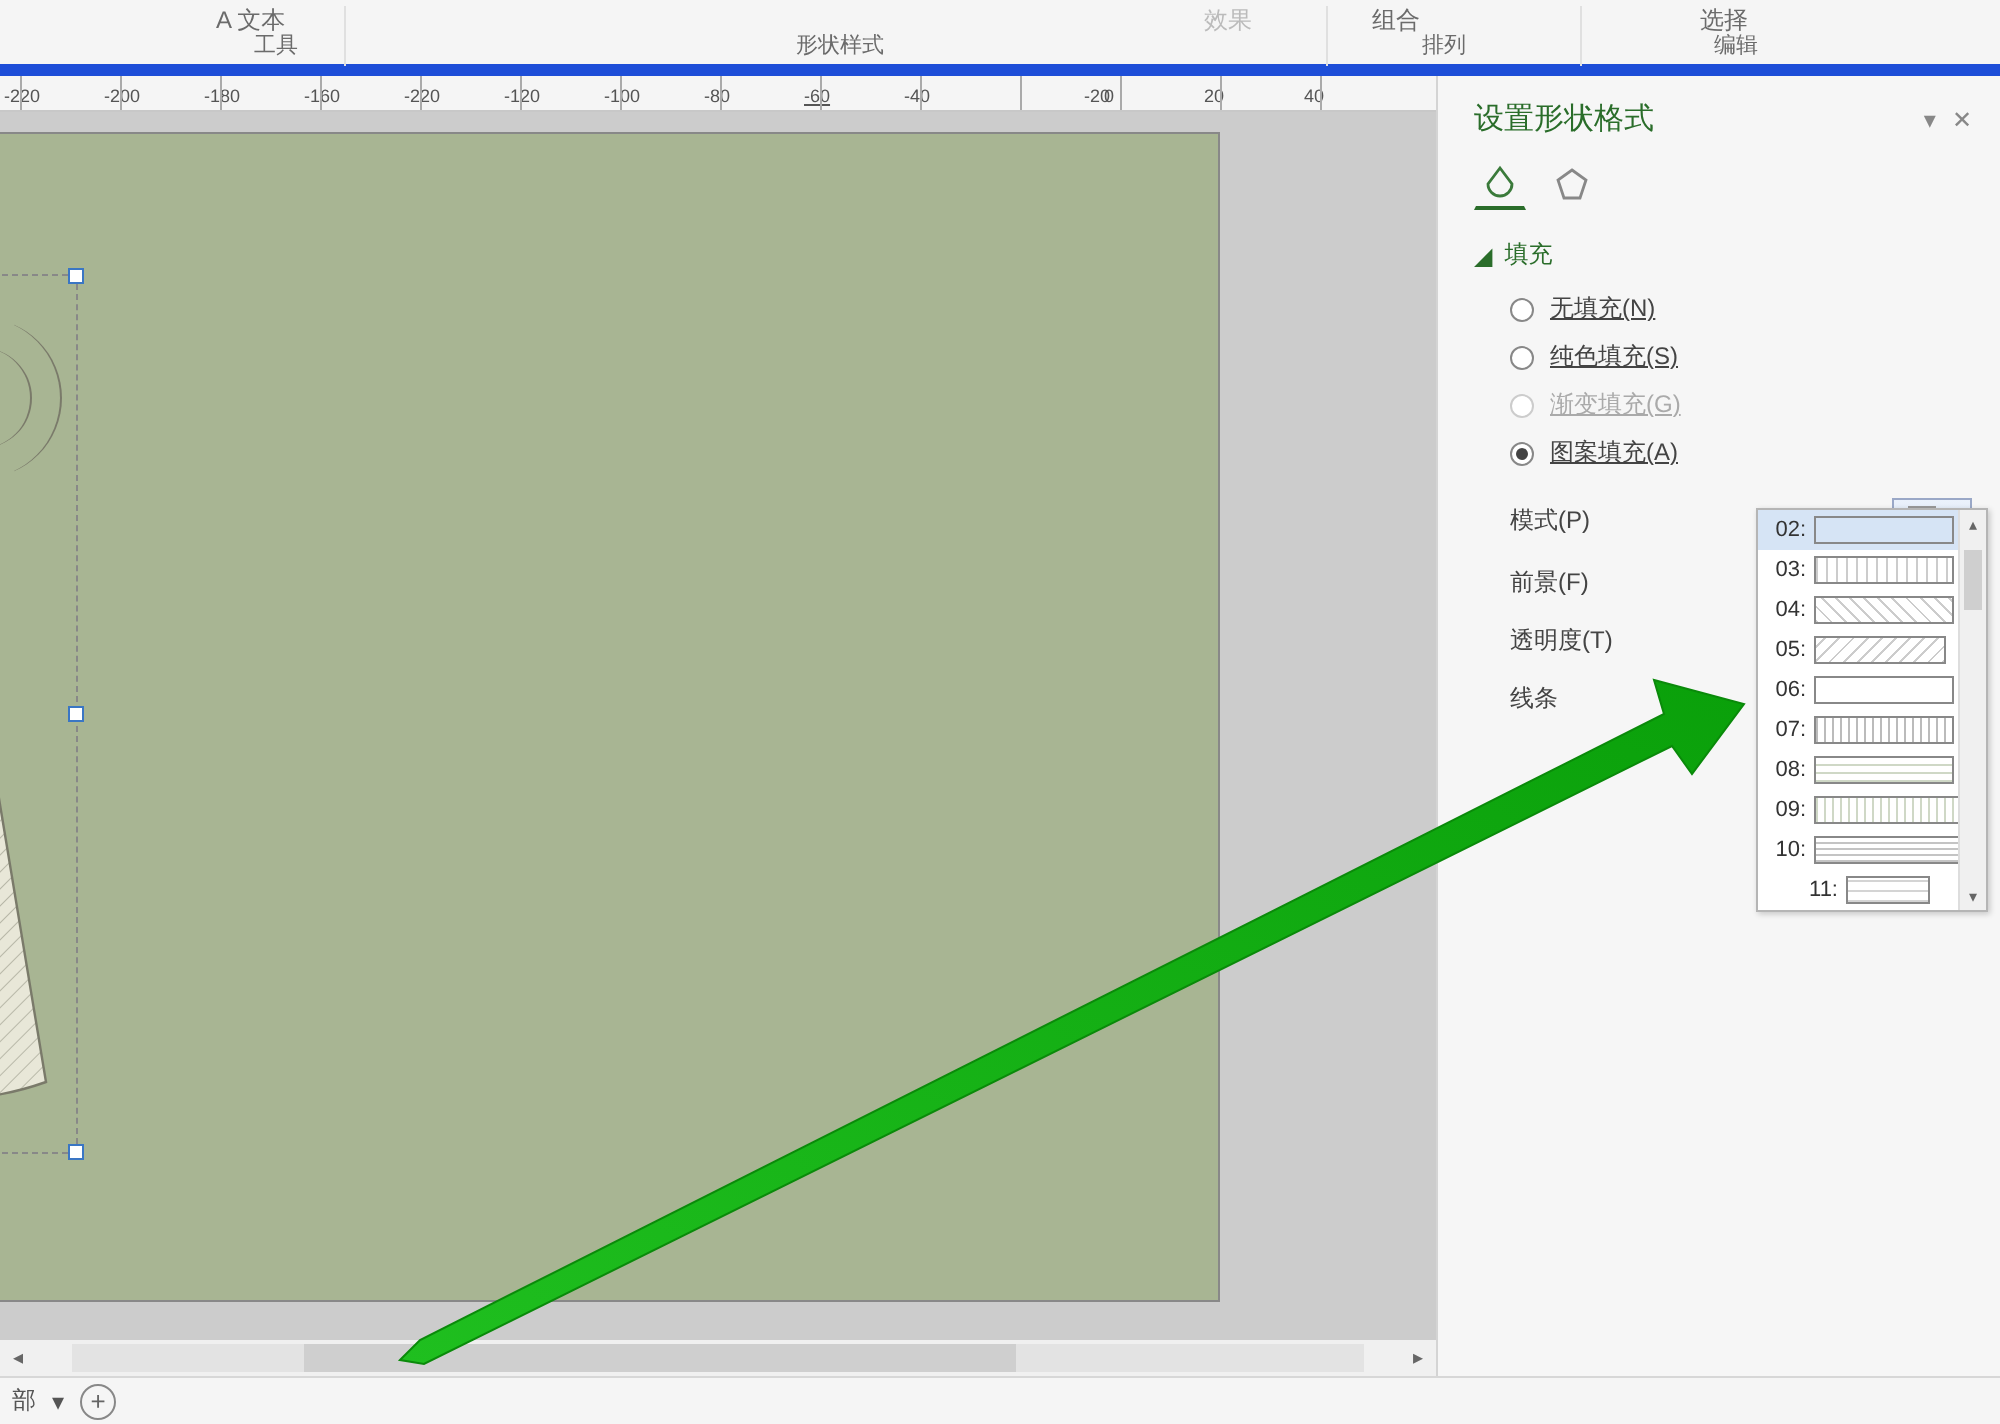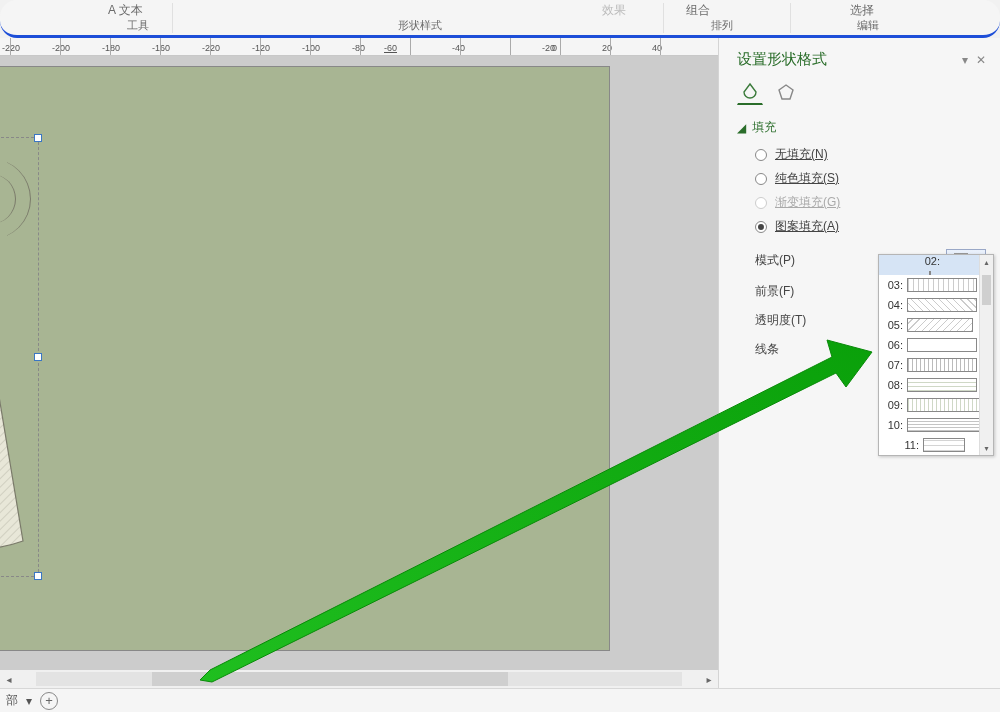--- a/index.html
+++ b/index.html
@@ -1,19 +1,19 @@
 <!DOCTYPE html>
 <html><head>
 <meta charset="utf-8">
 <style>
 * { box-sizing: border-box; margin: 0; padding: 0; font-family: "Microsoft YaHei", sans-serif; }
 body { width: 1000px; height: 712px; background: #f1f1f1; overflow: hidden; position: relative; }
 
 
-.ribbon { height: 38px; background: #f5f5f5; border-bottom: 3px solid #1d4ed8; display: flex; align-items: flex-start; position: relative; border-radius: 17px; }
+.ribbon { height: 38px; background: #f5f5f5; border-bottom: 6px solid #1d4ed8; display: flex; align-items: flex-start; position: relative; }
 .ribbon-group { position: absolute; bottom: 2px; color: #6b6b6b; font-size: 11px; text-align: center; }
 .ribbon-top-text { position: absolute; color: #6b6b6b; font-size: 12px; }
 .ribbon-sep { position: absolute; height: 30px; border-left: 1px solid #e0e0e0; top: 3px; }
 
 
 .work { position: absolute; top: 38px; left: 0; right: 282px; bottom: 24px; background: #e8e8e8; }
 .ruler-h { height: 18px; background: #f5f5f5; border-bottom: 1px solid #c8c8c8; position: relative; overflow: hidden; font-size: 9px; color: #444; }
 .ruler-h .tick { position: absolute; top: 0; border-left: 1px solid #aaa; height: 6px; }
 .ruler-h .tick.major { height: 18px; }
 .ruler-h .tick-label { position: absolute; top: 5px; font-size: 9px; color: #555; }
@@ -48,21 +48,21 @@
 .radio-item.disabled .radio-dot { border-color: #ccc; }
 
 .field-row { display: flex; align-items: center; justify-content: space-between; margin-left: 18px; margin-bottom: 12px; font-size: 12px; color: #444; }
 .pattern-btn { width: 40px; height: 22px; border: 1px solid #9aa8c7; background: linear-gradient(#eaf1fb,#dce7f7); display: flex; align-items: center; justify-content: center; gap: 2px; }
 .pattern-swatch { width: 14px; height: 14px; background-image: repeating-linear-gradient(0deg,#c0c0c0 0,#c0c0c0 1px,transparent 1px,transparent 3px), repeating-linear-gradient(90deg,#c0c0c0 0,#c0c0c0 1px,transparent 1px,transparent 3px); border: 1px solid #999; }
 .dd-arrow { font-size: 8px; color: #555; }
 
 
 .pattern-list { position: absolute; right: 6px; top: 254px; width: 116px; background: #fff; border: 1px solid #b5b5b5; box-shadow: 1px 1px 3px rgba(0,0,0,0.2); z-index: 10; }
 .pattern-row { display: flex; align-items: center; height: 20px; font-size: 11px; color: #333; padding: 0 4px; gap: 4px; }
-.pattern-row:hover, .pattern-row.highlight { background: #d6e4f5; flex-direction: column; }
+.pattern-row:hover, .pattern-row.highlight { background: #d6e4f5; }
 .p-lbl { width: 20px; text-align: right; }
 .p-sw { flex:1; height: 14px; border: 1px solid #888; background: #fff; }
 .list-scroll { position: absolute; right: 0; top: 0; bottom: 0; width: 14px; background: #f0f0f0; border-left: 1px solid #ddd; }
 .list-scroll .ar { height: 14px; display:flex; align-items:center; justify-content:center; font-size:8px; color:#666; }
 .list-scroll .th { position:absolute; left:2px; right:2px; top:20px; height:30px; background:#cfcfcf; }
 
 
 .arrow-svg { position: absolute; top: 0; left: 0; pointer-events: none; z-index: 20; }
 
 
@@ -97,21 +97,21 @@
       <span class="tick-label" style="left: 152px;">-160</span>
       <span class="tick major" style="left: 160px;"></span>
       <span class="tick-label" style="left: 202px;">-220</span>
       <span class="tick major" style="left: 210px;"></span>
       <span class="tick-label" style="left: 252px;">-120</span>
       <span class="tick major" style="left: 260px;"></span>
       <span class="tick-label" style="left: 302px;">-100</span>
       <span class="tick major" style="left: 310px;"></span>
       <span class="tick-label" style="left: 352px;">-80</span>
       <span class="tick major" style="left: 360px;"></span>
-      <span class="tick-label" style="left: 384px; text-decoration: underline;">-60</span>
+      <span class="tick-label" style="left: 402px; text-decoration: underline;">-60</span>
       <span class="tick major" style="left: 410px;"></span>
       <span class="tick-label" style="left: 452px;">-40</span>
       <span class="tick major" style="left: 460px;"></span>
       <span class="tick-label" style="left: 502px; margin-left: 40px;">-20</span>
       <span class="tick major" style="left: 510px;"></span>
       <span class="tick-label" style="left: 552px;">0</span>
       <span class="tick major" style="left: 560px;"></span>
       <span class="tick-label" style="left: 602px;">20</span>
       <span class="tick major" style="left: 610px;"></span>
       <span class="tick-label" style="left: 652px;">40</span>

